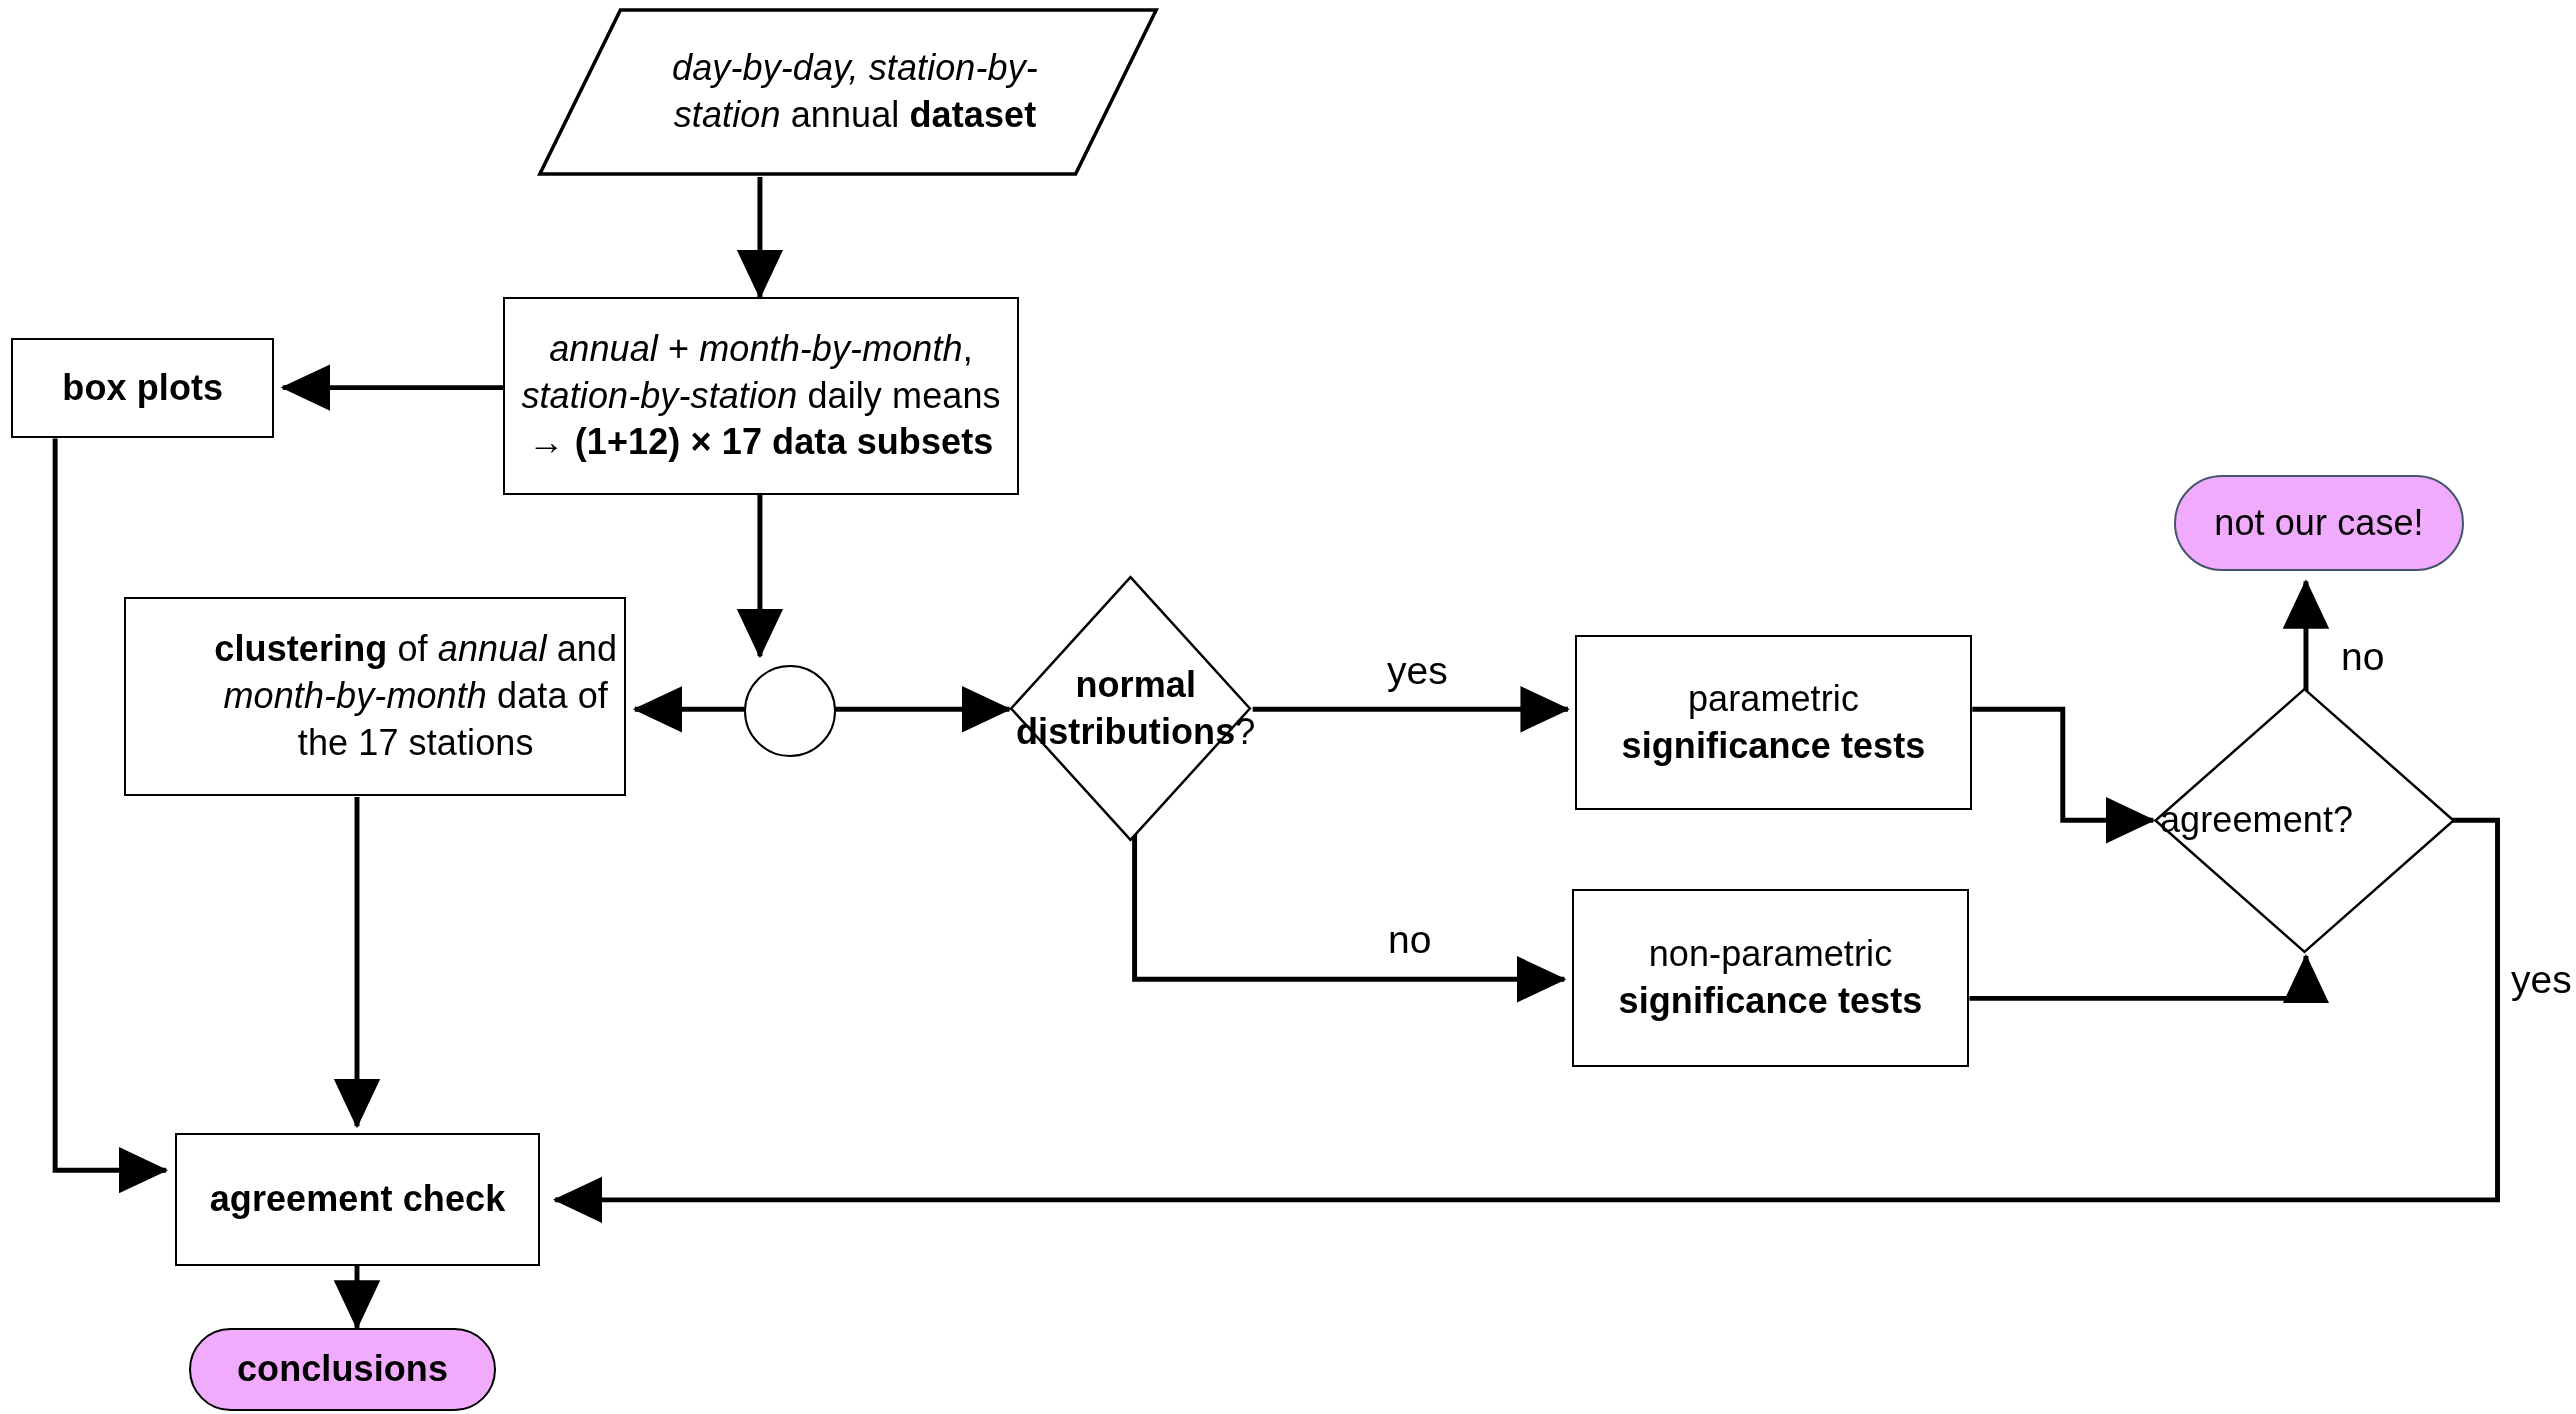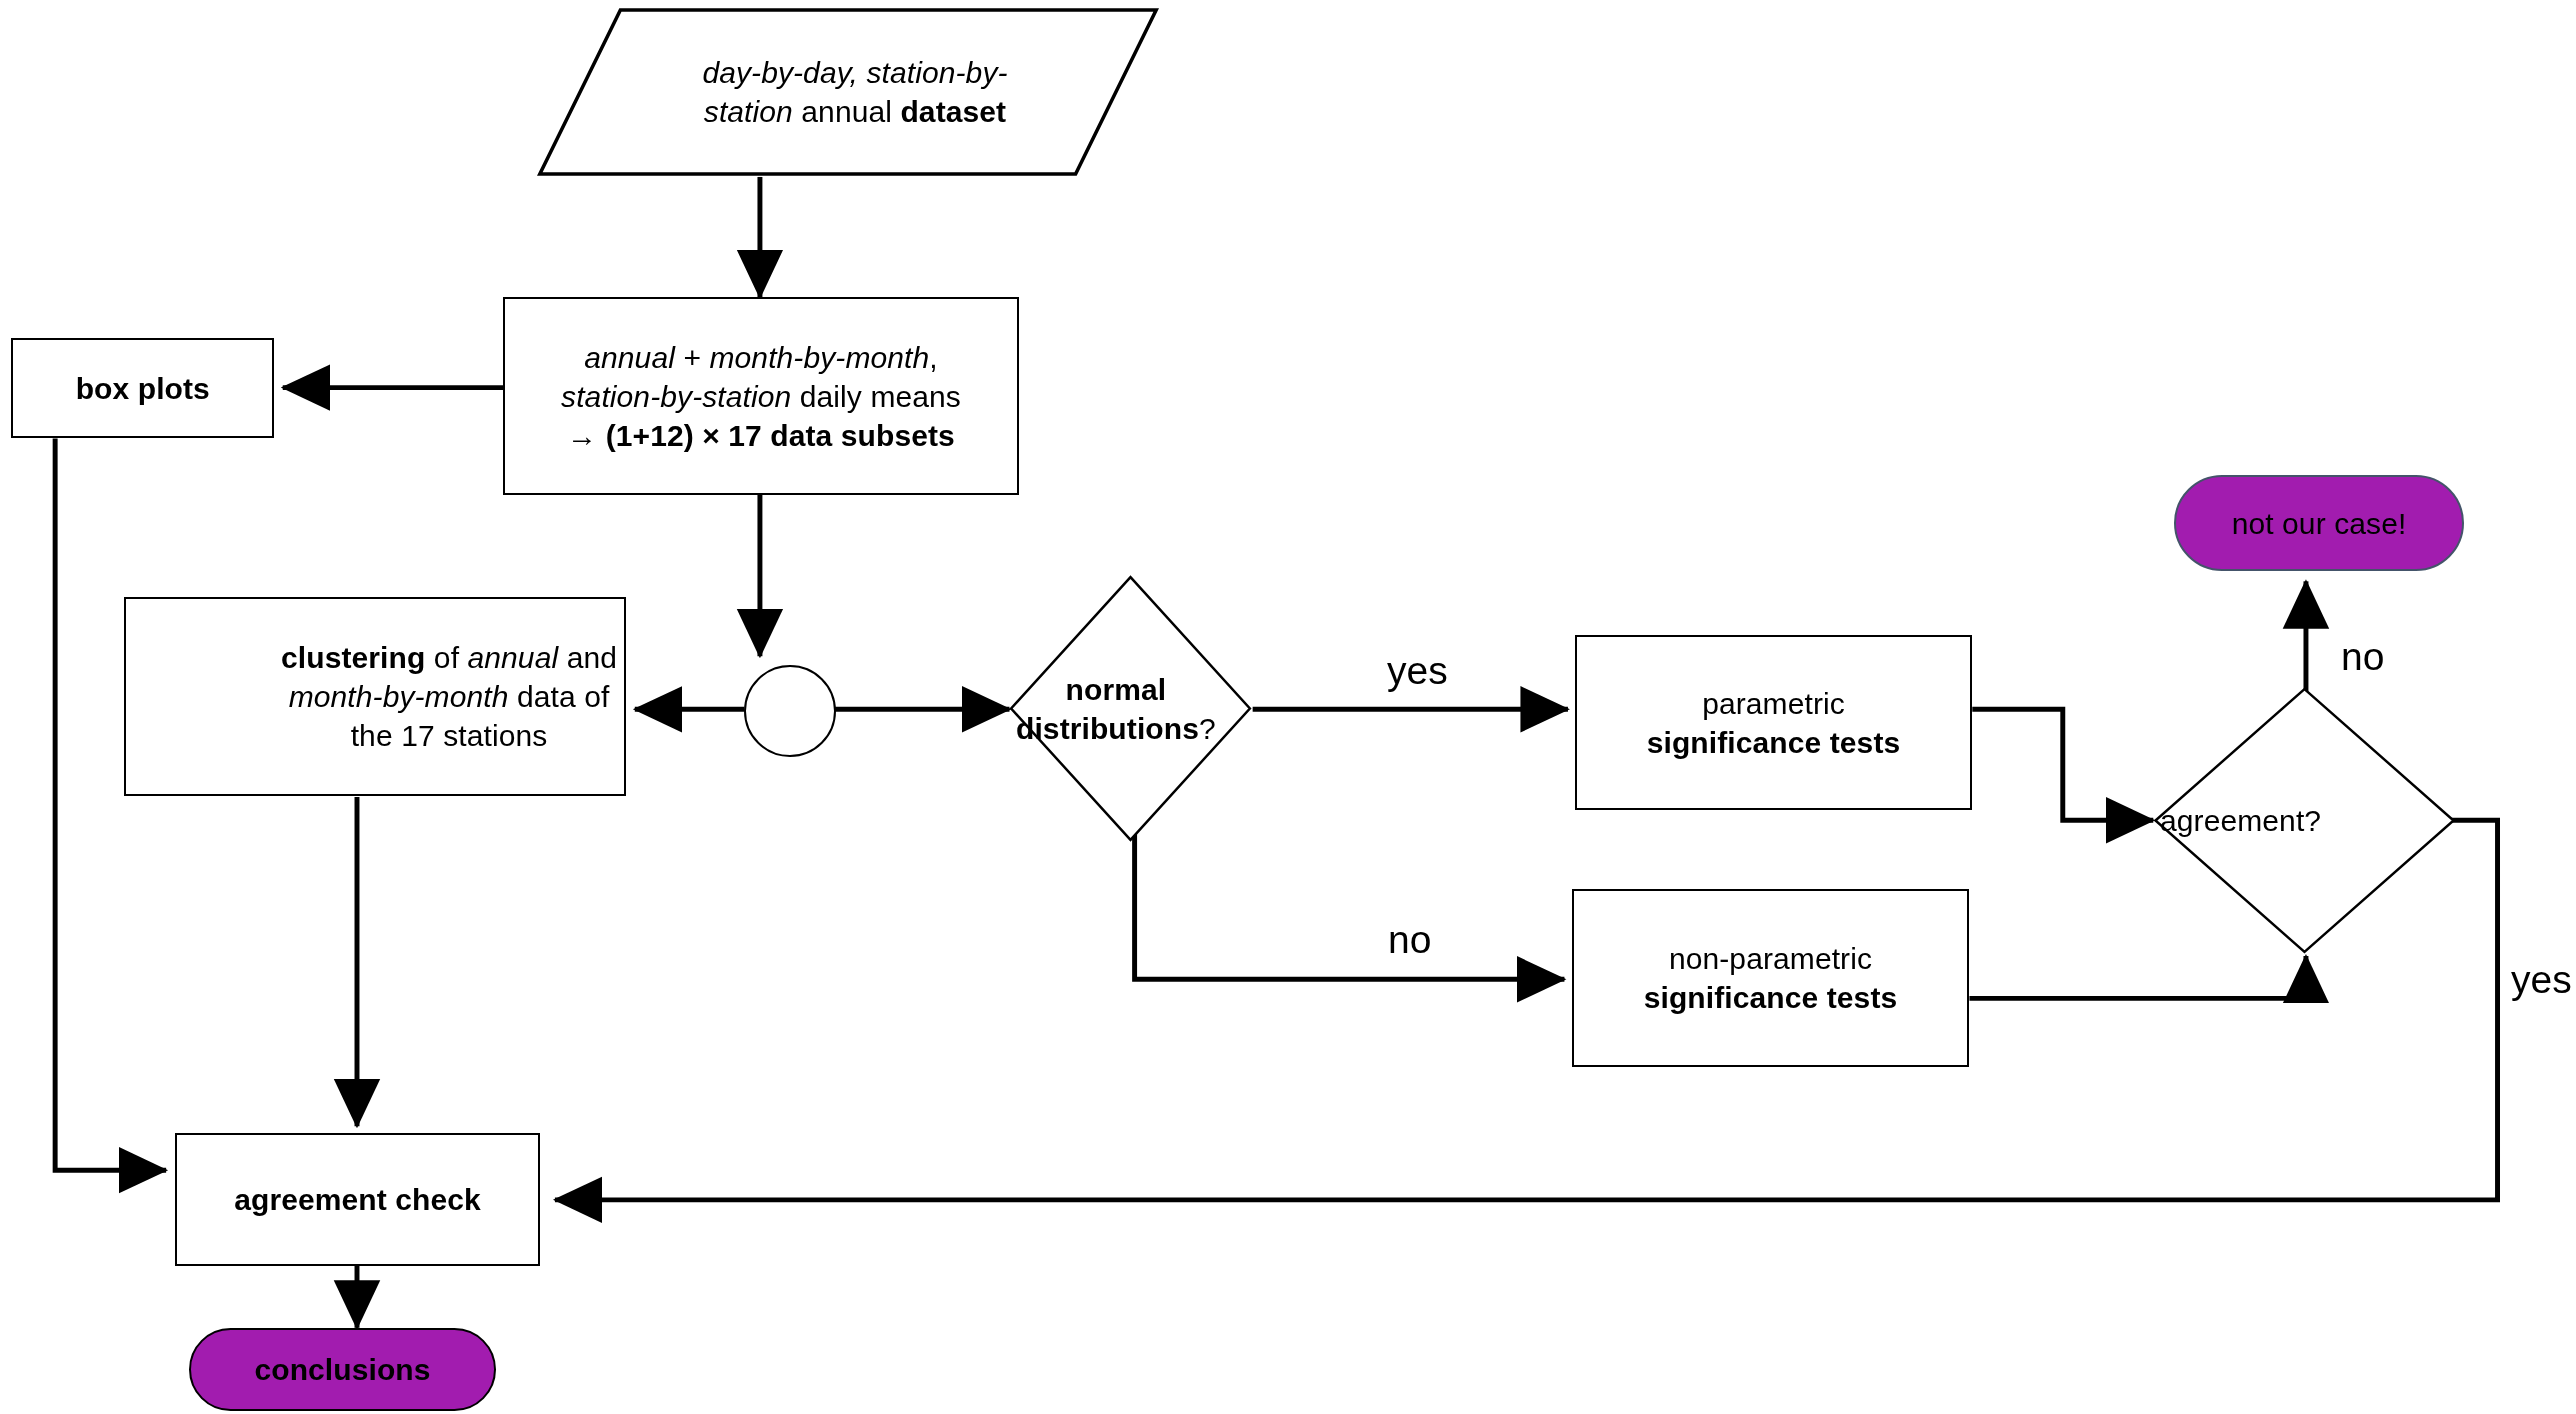--- a/index.html
+++ b/index.html
@@ -32,21 +32,21 @@
     display: flex;
     align-items: center;
     justify-content: center;
     text-align: center;
     background: #ffffff;
   }
   .rect-node {
     border: 2.8px solid #000000;
   }
   .node-text {
-    font-size: 30px;
+    font-size: 36px;
     line-height: 1.30;
     letter-spacing: 0.1px;
     padding: 0 7px;
   }
   .b { font-weight: bold; }
   .i { font-style: italic; }
 
   
   .para-wrap {
     position: absolute;
@@ -79,21 +79,21 @@
     border-radius: 50%;
     background: #ffffff;
   }
 
   
   .stadium {
     position: absolute;
     box-sizing: border-box;
     border: 2.8px solid #000000;
     border-radius: 706px;
-    background: #a21caf;
+    background: #f0abfc;
     display: flex;
     align-items: center;
     justify-content: center;
     text-align: center;
   }
   .stadium.accent {
     border: 2.1px solid #44546A;
   }
 
   

